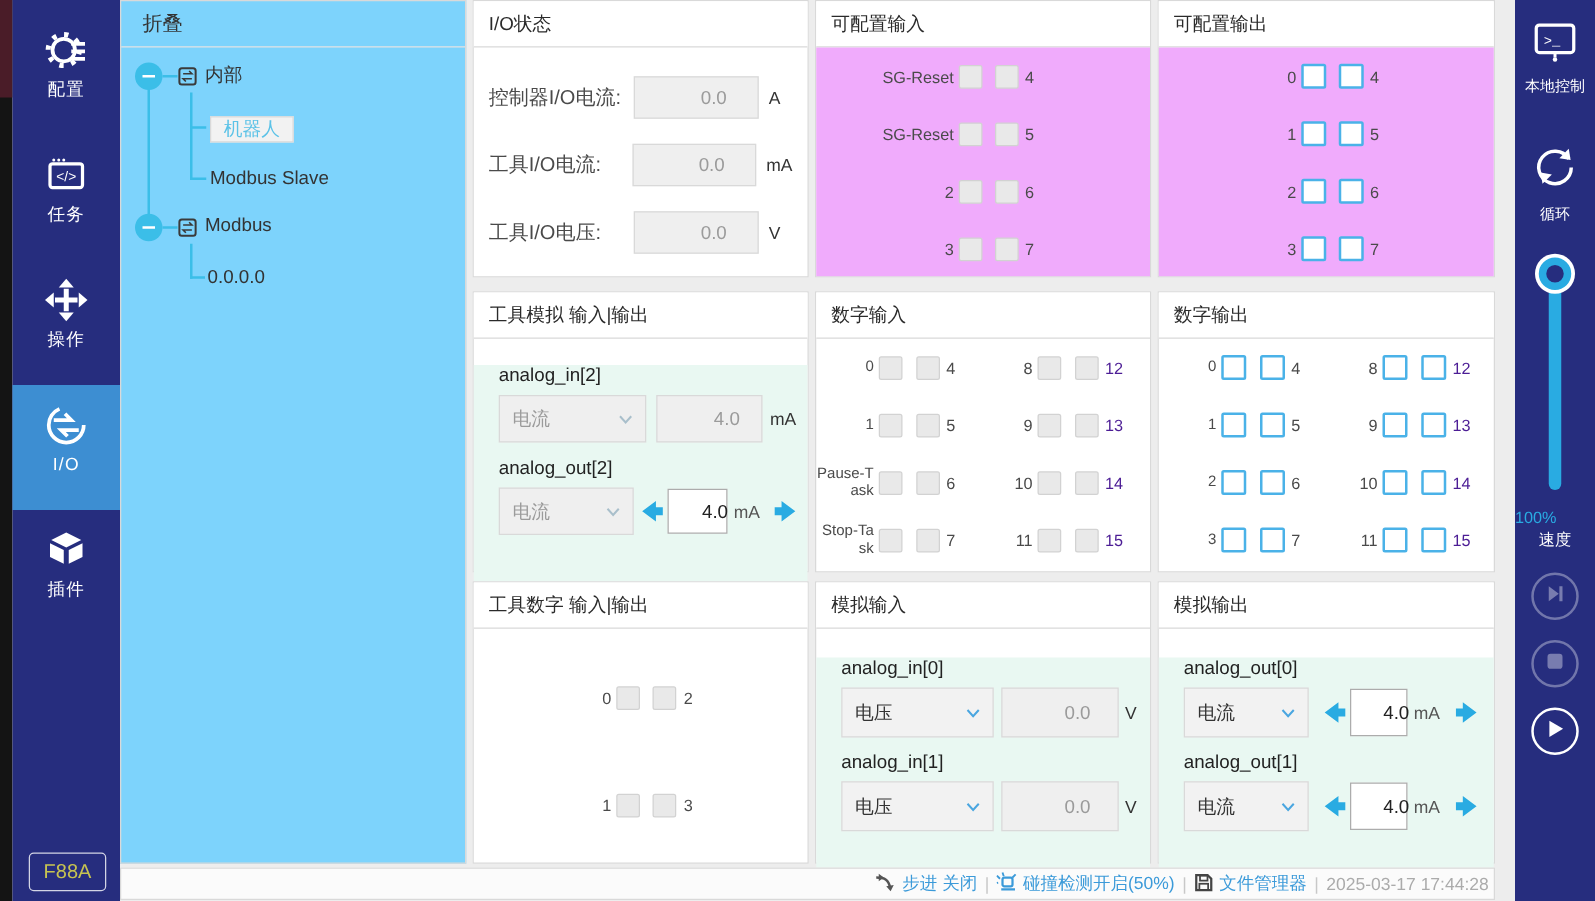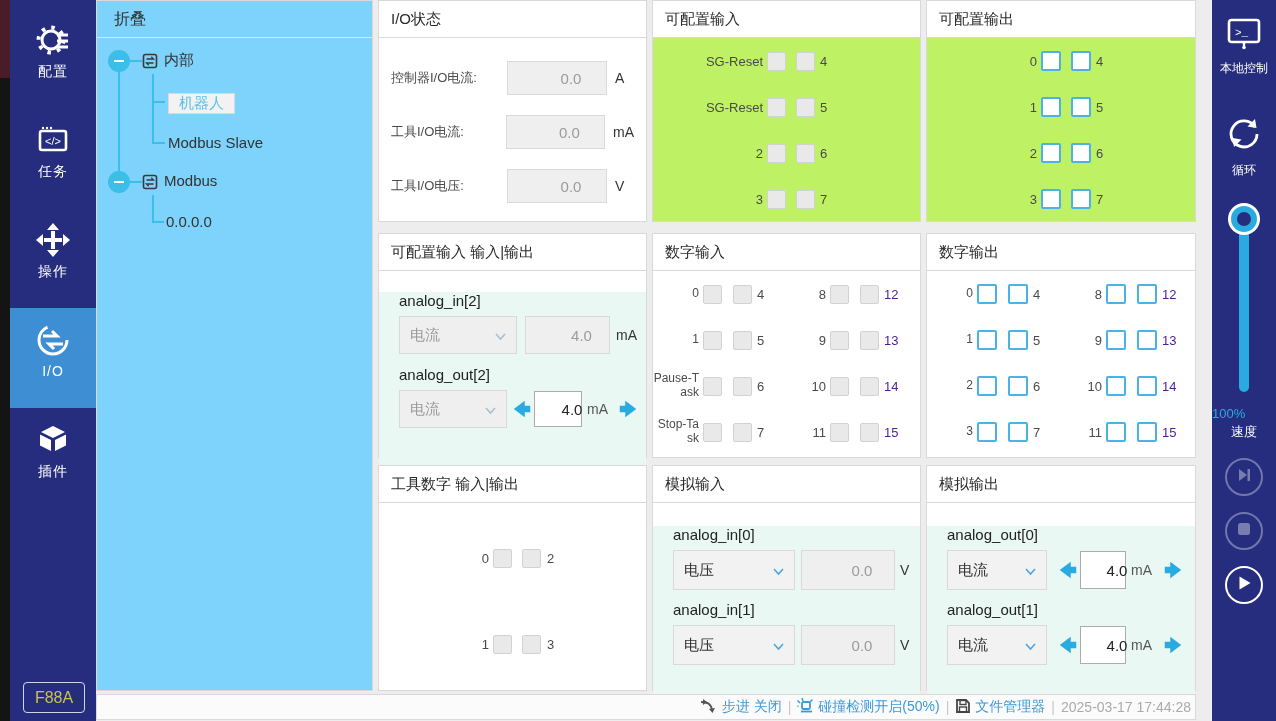--- a/index.html
+++ b/index.html
@@ -27,27 +27,27 @@
   .minus-circle { position:absolute; width:22px; height:22px; border-radius:50%; background:#3BBEE8; display:flex; align-items:center; justify-content:center; cursor:pointer; z-index:2; }
   .minus-circle::after { content:""; width:10px; height:2px; background:#fff; }
   .tree-label { position:absolute; font-size:15px; color:#333; white-space:nowrap; cursor:pointer; }
   .tree-label.sel { color:#5BC2E7; }
   .swap-ico { position:absolute; width:16px; height:16px; }
 
   
   .panel { position:absolute; background:#FFFFFF; border:1px solid #D9D9D9; }
   .p-head { height:37px; display:flex; align-items:center; padding-left:12px; font-size:15px; color:#2A2A2A; border-bottom:1px solid #D9D9D9; background:#fff; }
   .p-body { position:relative; height:calc(100% - 37px); }
-  .p-body.yellow { background:#bef264; }
+  .p-body.yellow { background:#f0abfc; }
   .p-body.mint { background:#E9F8F2; }
 
   
   .iosrow { display:flex; align-items:center; height:34px; margin:0 12px 20px 12px; }
   .iosrow:first-child { margin-top:23px; }
-  .iosrow .lab { width:116px; font-size:13px; color:#4A4A4A; }
+  .iosrow .lab { width:116px; font-size:16px; color:#4A4A4A; }
   .iosrow .unit { margin-left:8px; font-size:14px; color:#333; }
   .valbox { display:flex; align-items:center; justify-content:center; width:100px; height:34px; background:#EFEFEF; border:1px solid #D9D9D9; color:#9B9B9B; font-size:15px;padding-left:28px; }
   .valbox.en { background:#FFFFFF; border-color:#ACACAC; color:#222; }
 
   
   .cb { display:inline-block; width:20px; height:20px; background:#FFFFFF; border:2px solid #4AB2E8; border-radius:2px; cursor:pointer; flex:0 0 auto; }
   .cb.dis { width:19px; height:19px; background:#E9E9E9; border:1px solid #D2D2D2; cursor:default; }
 
   
   .cfgrow { display:flex; align-items:center; height:46px; }
@@ -283,21 +283,21 @@
       <span class="ll">3</span>
       <span class="cb"></span>
         <span class="gap"></span>
       <span class="cb"></span>
       <span class="rl">7</span>
     </div>
   </div>
 </div>
 
 <div class="panel" style="left:378px; top:233px; width:269px; height:225px;">
-  <div class="p-head">可配置输入 输入|输出</div>
+  <div class="p-head">工具模拟 输入|输出</div>
   <div class="p-body mint">
     <div class="chan-label" style="margin-top:21px;">analog_in[2]</div>
     <div class="chanrow" style="margin-top:7px;">
       <div class="sel dis" style="width:118px; height:38px;">
         <span>电流</span>
         <span><svg width="11" height="8" viewBox="0 0 11 8">
               <path d="M1 1 L5.5 6 L10 1" fill="none" stroke="#A9BFCB" stroke-width="1.6"></path>
             </svg></span>
       </div>
       <span class="valbox" style="width:85px; height:38px; margin-left:8px;">4.0</span>

